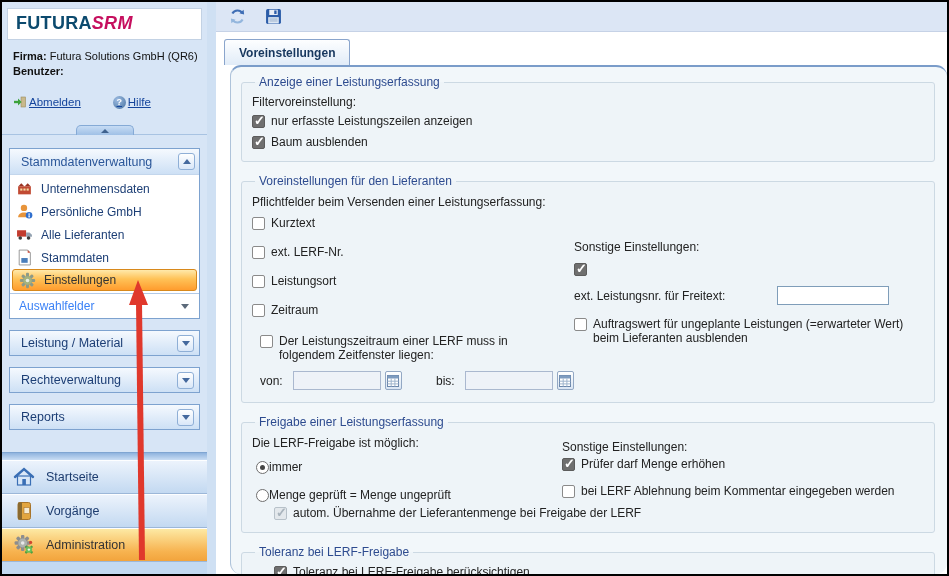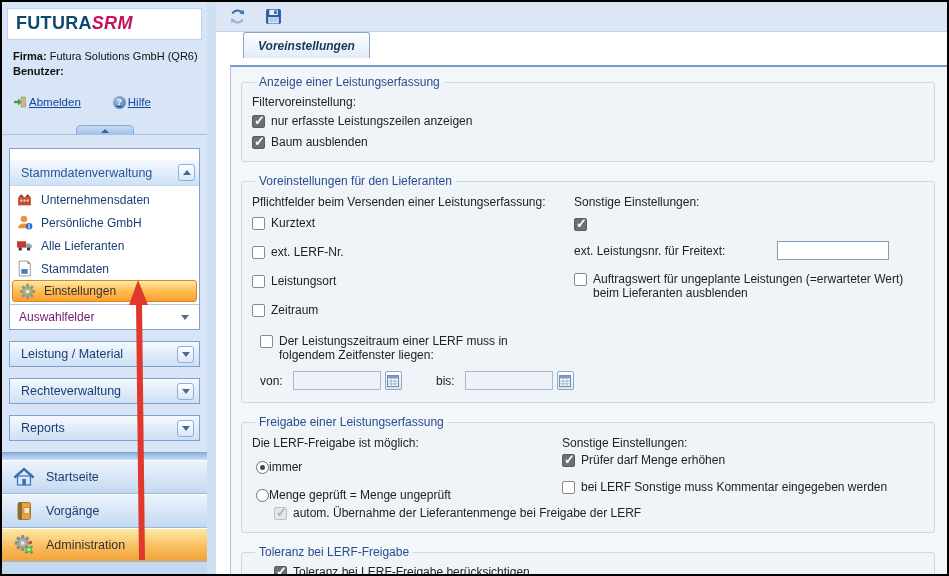--- a/index.html
+++ b/index.html
@@ -17,68 +17,68 @@
   .b { font-weight:bold; }
   .links-row { display:flex; gap:32px; padding:16px 0 0 11px; font-size:11.5px; }
   .link { color:#15459c; text-decoration:underline; display:inline-flex; align-items:center; gap:2px; cursor:pointer; }
   .help-ball { width:13px; height:13px; border-radius:50%; background:radial-gradient(circle at 35% 30%, #9dbce2, #46719f); color:#fff; font-size:9px; font-weight:bold; display:inline-flex; align-items:center; justify-content:center; text-decoration:none; }
   .help-ball::after { content:"?"; }
   .collapse-strip { position:relative; height:13px; margin-top:13px; border-bottom:1px solid #a8c3e2; }
   .collapse-handle { position:absolute; left:50%; transform:translateX(-50%); bottom:-1px; width:58px; height:10px; background:linear-gradient(#c7dcf4,#9fc0e6); border:1px solid #85aad6; border-bottom:none; border-radius:5px 5px 0 0; display:flex; align-items:center; justify-content:center; cursor:pointer; }
   .tri-up-sm { width:0; height:0; border-left:4px solid transparent; border-right:4px solid transparent; border-bottom:4px solid #3f628f; }
 
   .menu-panel { margin:13px 7px 0; border:1px solid #7da2cf; background:#fff; }
-  .menu-header { height:26px; display:flex; align-items:center; justify-content:space-between; padding:0 4px 0 11px; background:linear-gradient(#f5f9fe,#cde0f5); border-bottom:1px solid #c3d6ec; color:#2a5699; font-size:12.5px; cursor:pointer;margin-top:11px; }
+  .menu-header { height:26px; display:flex; align-items:center; justify-content:space-between; padding:0 4px 0 11px; background:linear-gradient(#f5f9fe,#cde0f5); border-bottom:1px solid #c3d6ec; color:#2a5699; font-size:12.5px; cursor:pointer; }
   .mini-btn { width:17px; height:17px; border:1px solid #8fafd6; border-radius:3px; background:linear-gradient(#ffffff,#d9e7f8); display:flex; align-items:center; justify-content:center; cursor:pointer; flex:none; }
   .tri-up { width:0; height:0; border-left:4px solid transparent; border-right:4px solid transparent; border-bottom:5px solid #44699e; }
   .tri-down { width:0; height:0; border-left:4px solid transparent; border-right:4px solid transparent; border-top:5px solid #44699e; }
   .menu-items { padding:2px 0; }
   .menu-item { height:23px; display:flex; align-items:center; gap:8px; padding:0 4px 0 6px; font-size:12px; color:#1c3e75; cursor:pointer; }
   .menu-item.selected { background:linear-gradient(#ffe9ab,#ffc257 45%,#ff9c2e); border:1px solid #d8891c; border-radius:3px; margin:0 2px; height:22px; color:#333; }
   .mi-icon { width:17px; height:17px; flex:none; }
-  .menu-footer { border-top:1px solid #b2c9e6; height:25px; display:flex; align-items:center; justify-content:space-between; padding:0 10px 0 9px; font-size:12px; color:#701a75; cursor:pointer; }
+  .menu-footer { border-top:1px solid #b2c9e6; height:25px; display:flex; align-items:center; justify-content:space-between; padding:0 10px 0 9px; font-size:12px; color:#3b82f6; cursor:pointer; }
   .tri-down-gray { width:0; height:0; border-left:4px solid transparent; border-right:4px solid transparent; border-top:5px solid #5c6a7a; }
 
   .section-bar { margin:11px 7px 0; height:26px; border:1px solid #7da2cf; background:linear-gradient(#f5f9fe,#cde0f5); display:flex; align-items:center; justify-content:space-between; padding:0 5px 0 11px; color:#1c3e75; font-size:12.5px; cursor:pointer; }
 
   .bottom-nav { margin-top:auto; }
   .nav-sep { height:8px; background:linear-gradient(#8fb3de,#c9ddf4); border-top:1px solid #7fa5d2; }
   .nav-row { height:34px; display:flex; align-items:center; gap:11px; padding:0 11px; background:linear-gradient(#ecf3fc,#c3d9f1); border-top:1px solid #fdfeff; border-bottom:1px solid #9cb7d8; font-size:12.5px; color:#1d3c6e; cursor:pointer; }
   .nav-row.selected { background:linear-gradient(#fde9a4,#f7b350 70%,#f2a43c); color:#333; }
   .nav-fill { height:12px; background:#c3d9f1; }
   .nav-icon { width:22px; height:22px; flex:none; }
 
   
   .splitter { width:9px; flex:none; background:#cfe0f3; cursor:col-resize; }
 
   
   .main { flex:1; min-width:0; display:flex; flex-direction:column; background:#fff; }
   .toolbar { height:30px; flex:none; background:#dce6f5; border-bottom:1px solid #c6d2e6; display:flex; align-items:center; gap:16px; padding:0 11px; }
   .tool-btn { width:20px; height:20px; display:flex; align-items:center; justify-content:center; cursor:pointer; }
-  .tab-row { height:33px; flex:none; background:#fff; display:flex; padding-left:27px;font-style:italic; }
+  .tab-row { height:33px; flex:none; background:#fff; display:flex; align-items:flex-end; padding-left:8px; }
   .tab { height:26px; min-width:118px; padding:0 14px; border:1px solid #8aa5cc; border-bottom:none; border-radius:3px 3px 0 0; background:linear-gradient(#fdfeff,#e1ecf8); display:flex; align-items:center; justify-content:center; font-weight:bold; font-size:12px; color:#17375e; cursor:pointer; }
-  .content { flex:1; min-height:0; margin-left:14px; border-top:2px solid #7a9cc9; border-left:1px solid #aec3da; background:#f2f7fa; padding:8px 12px 0 10px; overflow:hidden; }
+  .content { flex:1; min-height:0; margin-left:14px; border-top:2px solid #7a9cc9; border-left:1px solid #aec3da; background:#f2f7fa; padding:8px 12px 0 10px; overflow:hidden;border-radius:11px; }
 
   fieldset { border:1px solid #ccd9e3; border-radius:3px; background:#eef4f8; margin:0 0 12px; padding:0 10px 12px; }
   legend { font-size:12px; color:#2d4b8f; padding:0 4px; margin-left:3px; }
   .fs-body { margin-top:1px; }
   .lbl { font-size:12px; color:#222; }
   .heading { font-size:12px; color:#222; margin-top:6px; }
 
   .cb-row { display:flex; align-items:flex-start; gap:6px; margin-top:8px; }
   .cb { width:13px; height:13px; flex:none; border:1px solid #8a8a8a; border-radius:2px; background:#fff; position:relative; cursor:pointer; margin-top:1px; }
   .cb.checked { background:#6f6f6f; border-color:#5c5c5c; }
   .cb.checked::after { content:"\2713"; position:absolute; left:1px; top:-3px; color:#fff; font-size:13px; font-weight:bold; }
   .cb.discheck { background:#e3e8ec; border-color:#b7c1c9; cursor:default; }
   .cb.discheck::after { content:"\2713"; position:absolute; left:1px; top:-3px; color:#a9b4bd; font-size:13px; font-weight:bold; }
   .radio-row { display:flex; align-items:flex-start; }
   .radio { width:13px; height:13px; flex:none; border:1px solid #6f6f6f; border-radius:50%; background:#fff; position:relative; cursor:pointer; margin-top:1px; }
   .radio.selected::after { content:""; position:absolute; left:3px; top:3px; right:3px; bottom:3px; background:#454545; border-radius:50%; }
 
-  .two-col { display:flex; }
+  .two-col { display:flex;align-items:center; }
   .col-left { width:322px; flex:none; }
   .col-right { flex:1; min-width:0; }
 
   .text-input { height:19px; width:112px; border:1px solid #7f9db9; background:#fff; font-size:12px; padding:0 3px; }
   .date-input { height:19px; width:105px; border:1px solid #aab8cf; background:#eef2f8; }
   .cal-btn { width:20px; height:19px; border:1px solid #93a8c4; border-radius:2px; background:linear-gradient(#ffffff,#d9e5f3); display:flex; align-items:center; justify-content:center; cursor:pointer; margin-left:4px; }
   .inline { display:flex; align-items:center; }
 
   .annotation { position:absolute; left:0; top:0; width:949px; height:576px; pointer-events:none; z-index:60; }
 </style>
@@ -381,21 +381,21 @@
               </div>
             </div>
             <div class="col-right">
               <div class="heading">Sonstige Einstellungen:</div>
               <div class="cb-row" style="margin-top:3px;">
                 <span class="cb checked"></span>
                 <span class="lbl">Prüfer darf Menge erhöhen</span>
               </div>
               <div class="cb-row" style="margin-top:13px;">
                 <span class="cb"></span>
-                <span class="lbl">bei LERF Sonstige muss Kommentar eingegeben werden</span>
+                <span class="lbl">bei LERF Ablehnung beim Kommentar eingegeben werden</span>
               </div>
             </div>
           </div>
           <div class="cb-row" style="margin-top:4px; padding-left:22px;">
             <span class="cb discheck"></span>
             <span class="lbl">autom. Übernahme der Lieferantenmenge bei Freigabe der LERF</span>
           </div>
         </div>
       </fieldset>
 

